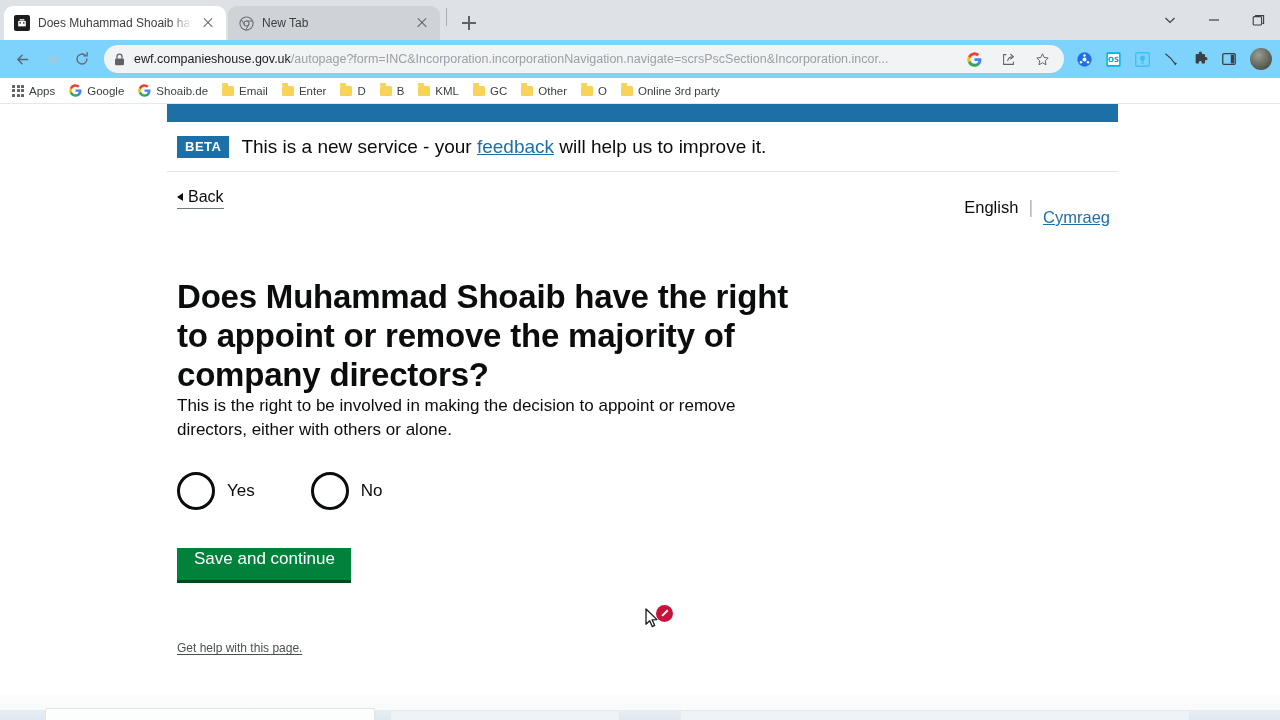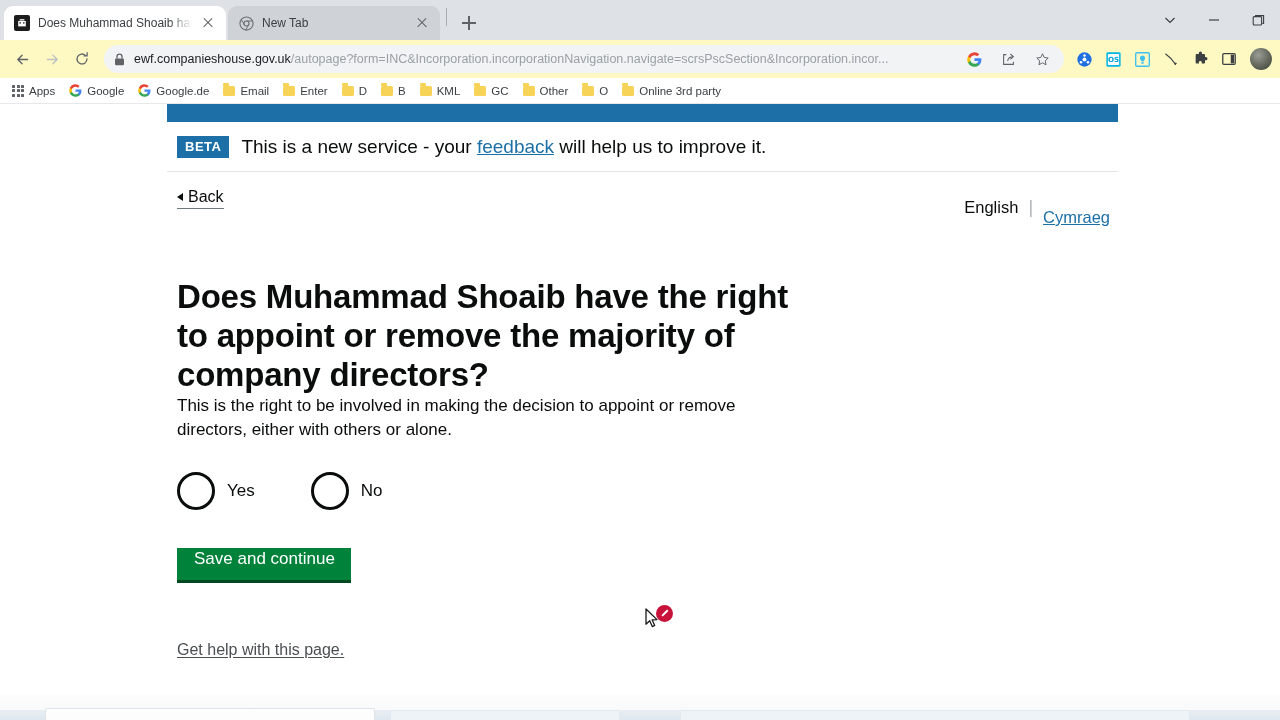--- a/index.html
+++ b/index.html
@@ -67,21 +67,21 @@
     position: absolute; right: 0; top: 0; height: 40px;
     display: flex; align-items: center;
   }
   .winbtn {
     width: 44px; height: 34px; display: flex;
     align-items: center; justify-content: center;
     color: #3c4043;
   }
 
   .toolbar {
-    height: 38px; background: #fef9c3;
+    height: 38px; background: #7dd3fc;
     display: flex; align-items: center; padding: 14px 8px; gap: 2px;
   }
   .navbtn {
     width: 28px; height: 28px; display: flex;
     align-items: center; justify-content: center;
     color: #5f6368; flex: 0 0 28px;
   }
   .navbtn.disabled { color: #bdc1c6; }
   .omnibox {
     flex: 1; height: 28px; background: #f1f3f4;
@@ -197,21 +197,21 @@
 
   .btn-save {
     margin-top: 38px; background: #00823b; color: #ffffff;
     border: none; border-bottom: 3px solid #00481f;
     font-size: 17px; font-family: inherit;
     padding: 1px 16px 11px 17px; cursor: pointer; display: inline-block;
   }
 
   .help-link {
     display: inline-block; margin-top: 58px;
-    font-size: 16px; color: #4a4f52; 
+    font-size: 12px; color: #4a4f52; 
     text-underline-offset: 2px;
   }
 
   
   #cursor { position: absolute; left: 645px; top: 500px; width: 30px; height: 30px; }
   #cursor .badge {
     position: absolute; left: 11px; top: 1px; width: 17px; height: 17px;
     border-radius: 50%; background: #c9123a;
   }
   #cursor .badge::before {
@@ -413,21 +413,21 @@
     </div>
     <div class="bm">
       <span class="g-ico">
         <svg width="13" height="13" viewBox="0 0 24 24" aria-hidden="true">
           <path fill="#4285F4" d="M23 12.3c0-.8-.1-1.6-.2-2.3H12v4.5h6.2a5.3 5.3 0 0 1-2.3 3.5v2.9h3.7c2.2-2 3.4-5 3.4-8.6z"></path>
           <path fill="#34A853" d="M12 23.5c3.1 0 5.7-1 7.6-2.8l-3.7-2.9c-1 .7-2.3 1.1-3.9 1.1-3 0-5.6-2-6.5-4.8H1.7v3A11.5 11.5 0 0 0 12 23.5z"></path>
           <path fill="#FBBC05" d="M5.5 14.1a6.9 6.9 0 0 1 0-4.4v-3H1.7a11.5 11.5 0 0 0 0 10.4l3.8-3z"></path>
           <path fill="#EA4335" d="M12 5.1c1.7 0 3.2.6 4.4 1.7l3.3-3.3A11.5 11.5 0 0 0 1.7 6.7l3.8 3c.9-2.8 3.5-4.6 6.5-4.6z"></path>
         </svg>
       </span>
-      <span>Google.de</span>
+      <span>Shoaib.de</span>
     </div>
     <div class="bm">
       <span class="folder-ico"></span>
       <span>Email</span>
     </div>
     <div class="bm">
       <span class="folder-ico"></span>
       <span>Enter</span>
     </div>
     <div class="bm">

